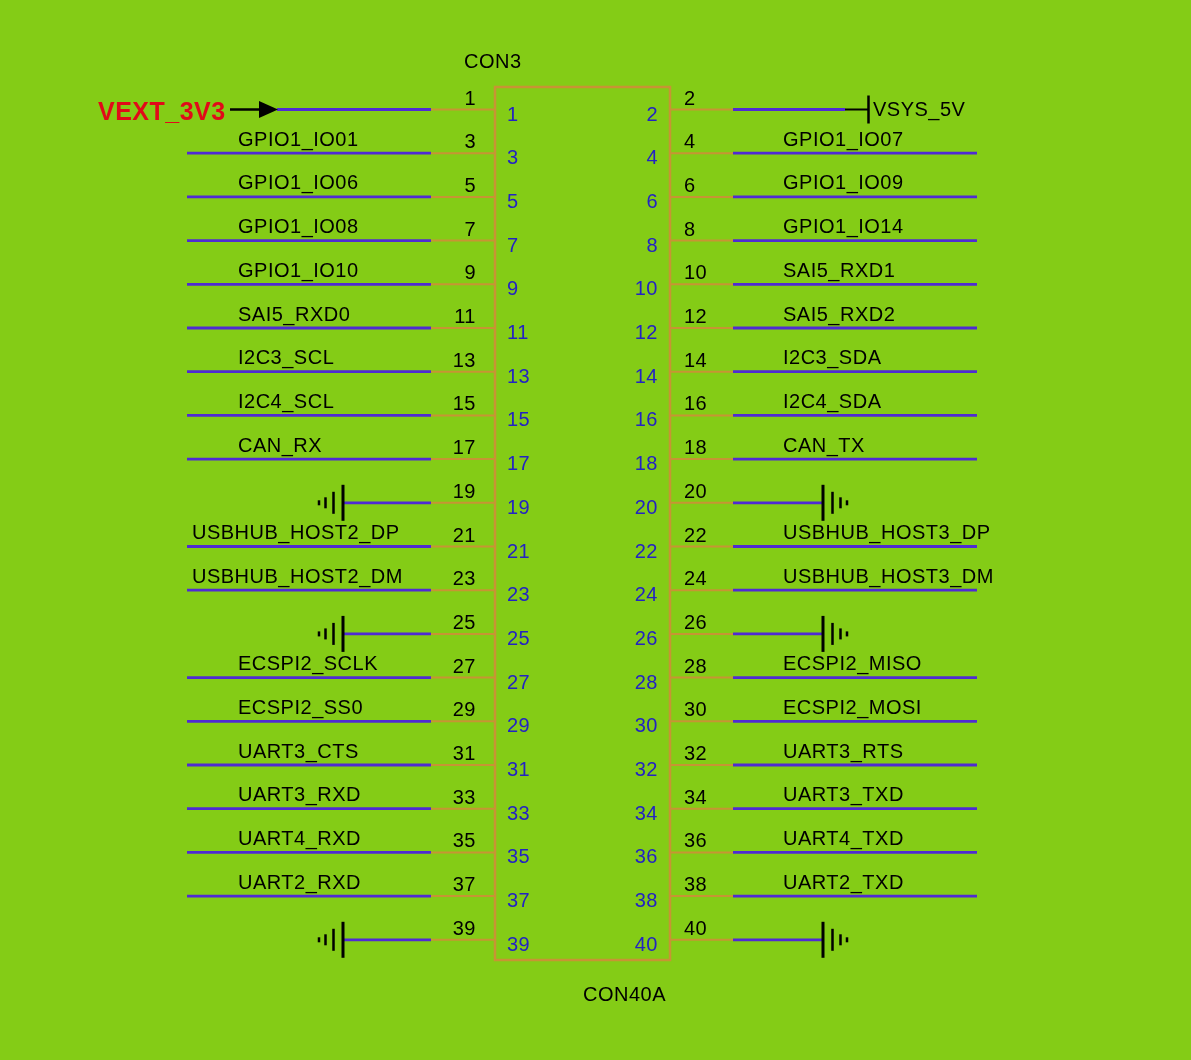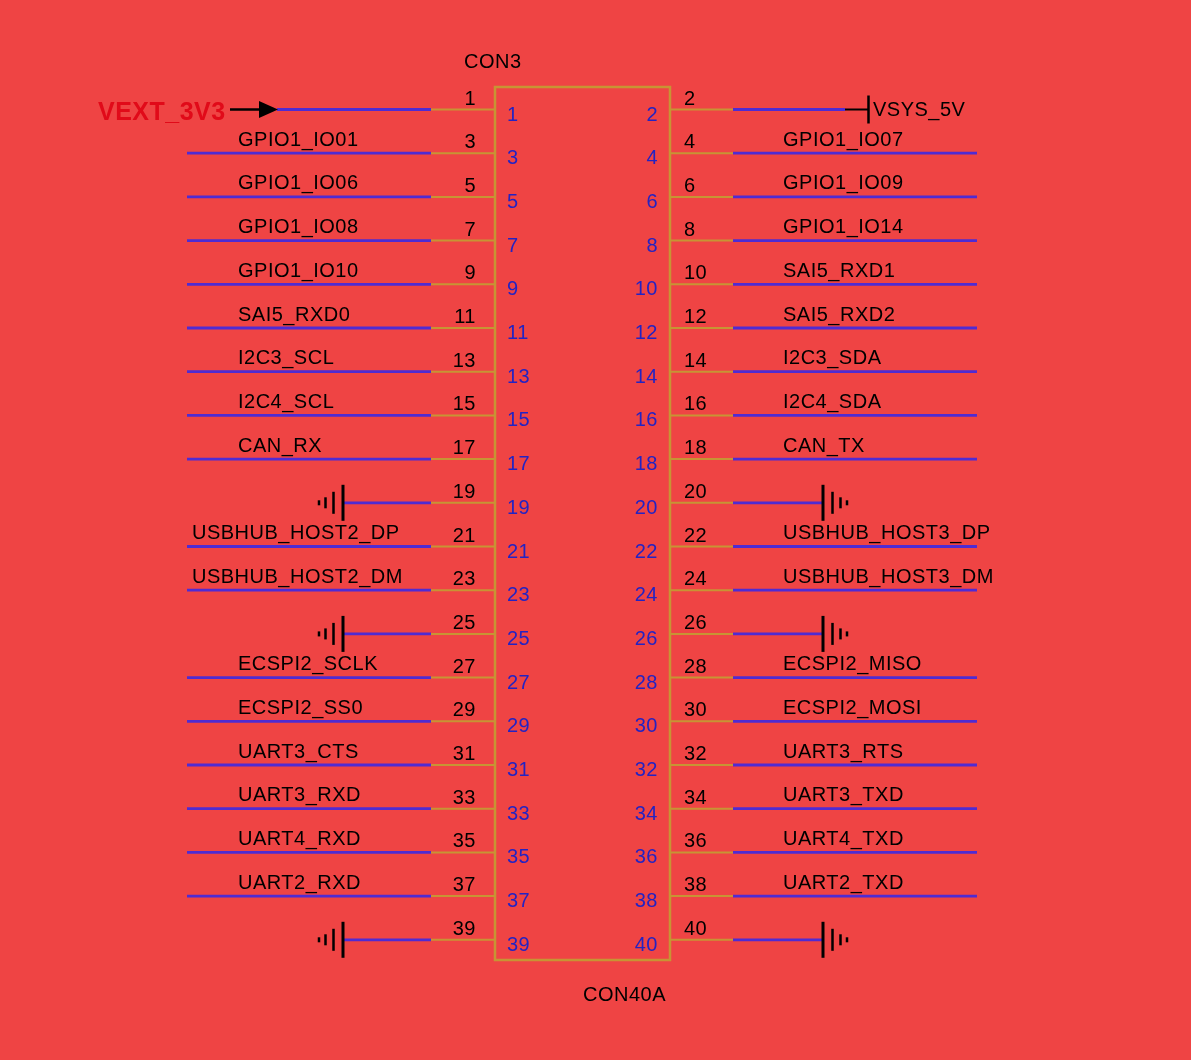--- a/index.html
+++ b/index.html
@@ -1,16 +1,16 @@
 <!DOCTYPE html>
 <html><head>
 <meta charset="utf-8">
 <style>
   html,body{margin:0;padding:0;background:#ffffff;}
-  #canvas-wrap{position:relative;width:1191px;height:1060px;background:#ef4444;overflow:hidden;}
+  #canvas-wrap{position:relative;width:1191px;height:1060px;background:#84cc16;overflow:hidden;}
   svg{display:block;}
   text{font-family:"Liberation Sans","DejaVu Sans",sans-serif;letter-spacing:0.5px;}
   .net-label{font-size:20px;fill:#000000;}
   .pin-num-out{font-size:20px;fill:#000000;}
   .pin-num-in{font-size:20px;}
   .refdes{font-size:20px;fill:#000000;}
   .power-label-left{font-size:25px;font-weight:bold;}
   .power-label-right{font-size:20px;fill:#000000;}
 </style>
 </head>

